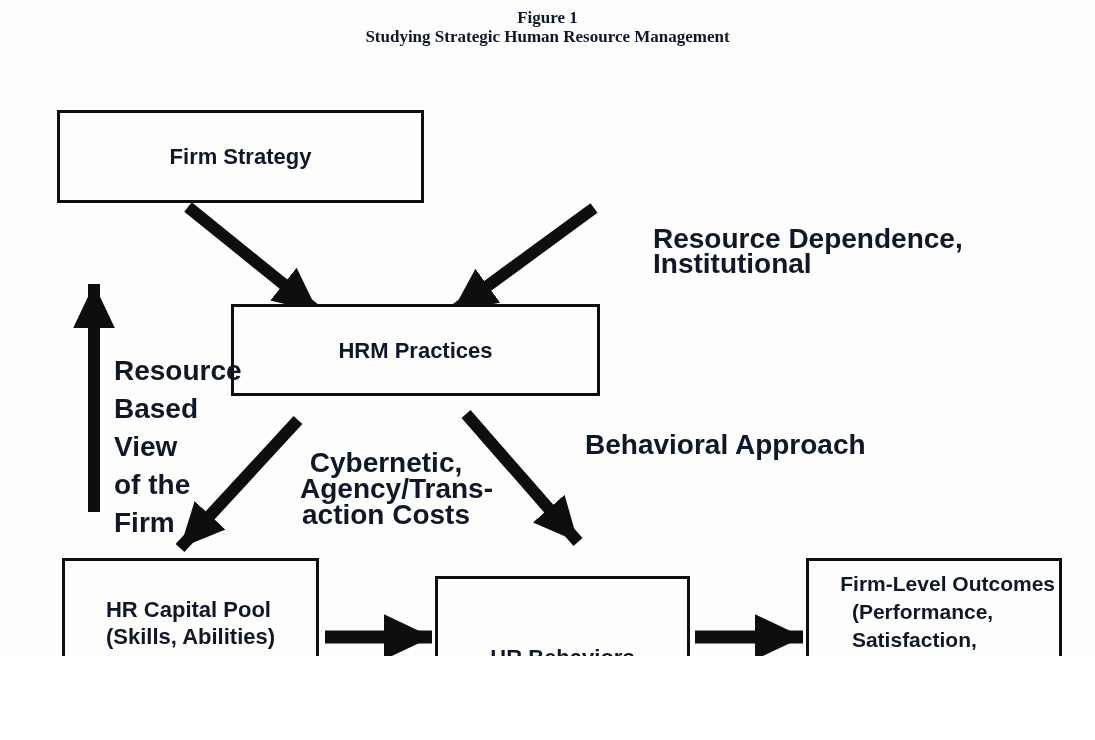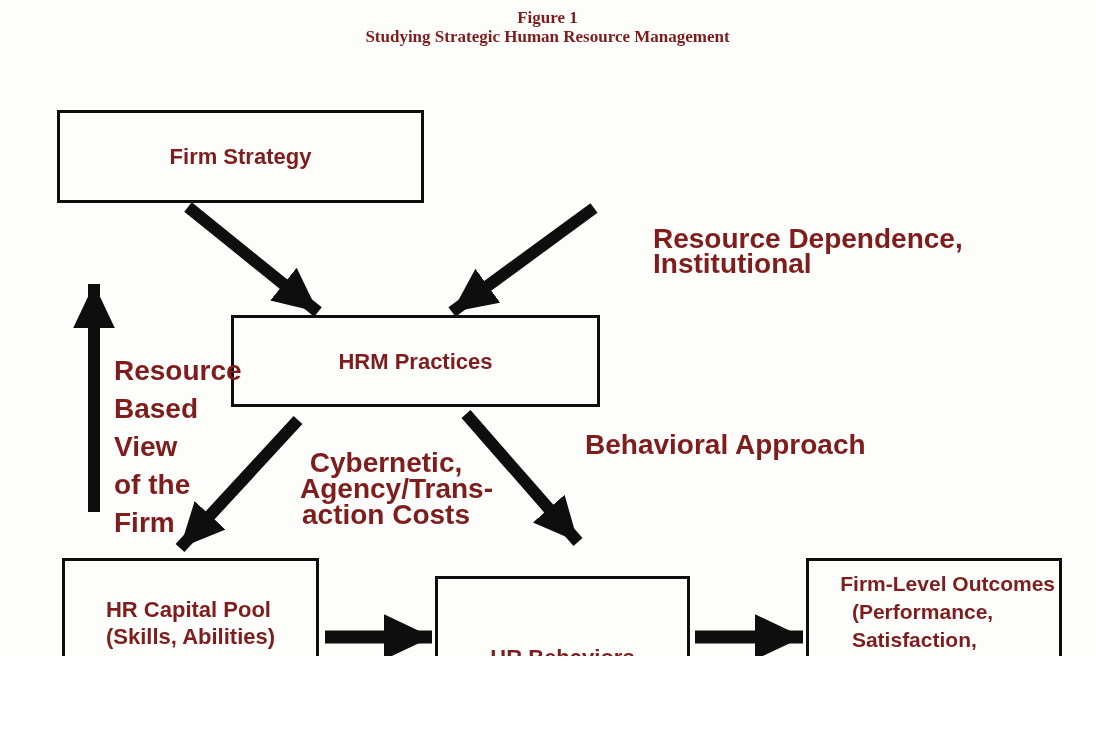--- a/index.html
+++ b/index.html
@@ -3,21 +3,21 @@
 <meta charset="utf-8">
 <style>
   * { box-sizing: border-box; }
   html, body { margin: 0; padding: 0; background: #ffffff; }
   .page {
     position: relative;
     width: 1095px;
     height: 656px;
     background: #fdfdfb;
     font-family: "Liberation Sans", sans-serif;
-    color: #7f1d1d;
+    color: #0f172a;
     overflow: hidden;
   }
   .fig-title {
     position: absolute;
     top: 9px; left: 0;
     width: 100%;
     text-align: center;
     font-family: "Liberation Serif", serif;
     font-weight: bold;
     font-size: 17px;
@@ -37,21 +37,21 @@
     align-items: center;
     justify-content: center;
     text-align: left;
     font-weight: bold;
     font-size: 22px;
     line-height: 27px;
     white-space: pre-line;
   }
   #box-firm-strategy        { left: 57px;  top: 110px; width: 367px; height: 93px; }
   #box-institutional        { left: 487px; top: 110px; width: 370px; height: 93px; }
-  #box-hrm-practices        { left: 231px; top: 315px; width: 369px; height: 92px; }
+  #box-hrm-practices        { left: 231px; top: 304px; width: 369px; height: 92px; }
   #box-hr-capital-pool      { left: 62px;  top: 558px; width: 257px; height: 164px; padding-bottom: 34px; }
   #box-hr-behaviors         { left: 435px; top: 576px; width: 255px; height: 163px; }
   #box-firm-level-outcomes  {
     left: 806px; top: 558px; width: 256px; height: 165px;
     align-items: flex-start; justify-content: flex-end;
     text-align: left; padding: 9px 4px 4px 7px;
     font-size: 21px; line-height: 28px;
     white-space: pre-wrap;
   }
   .label {

